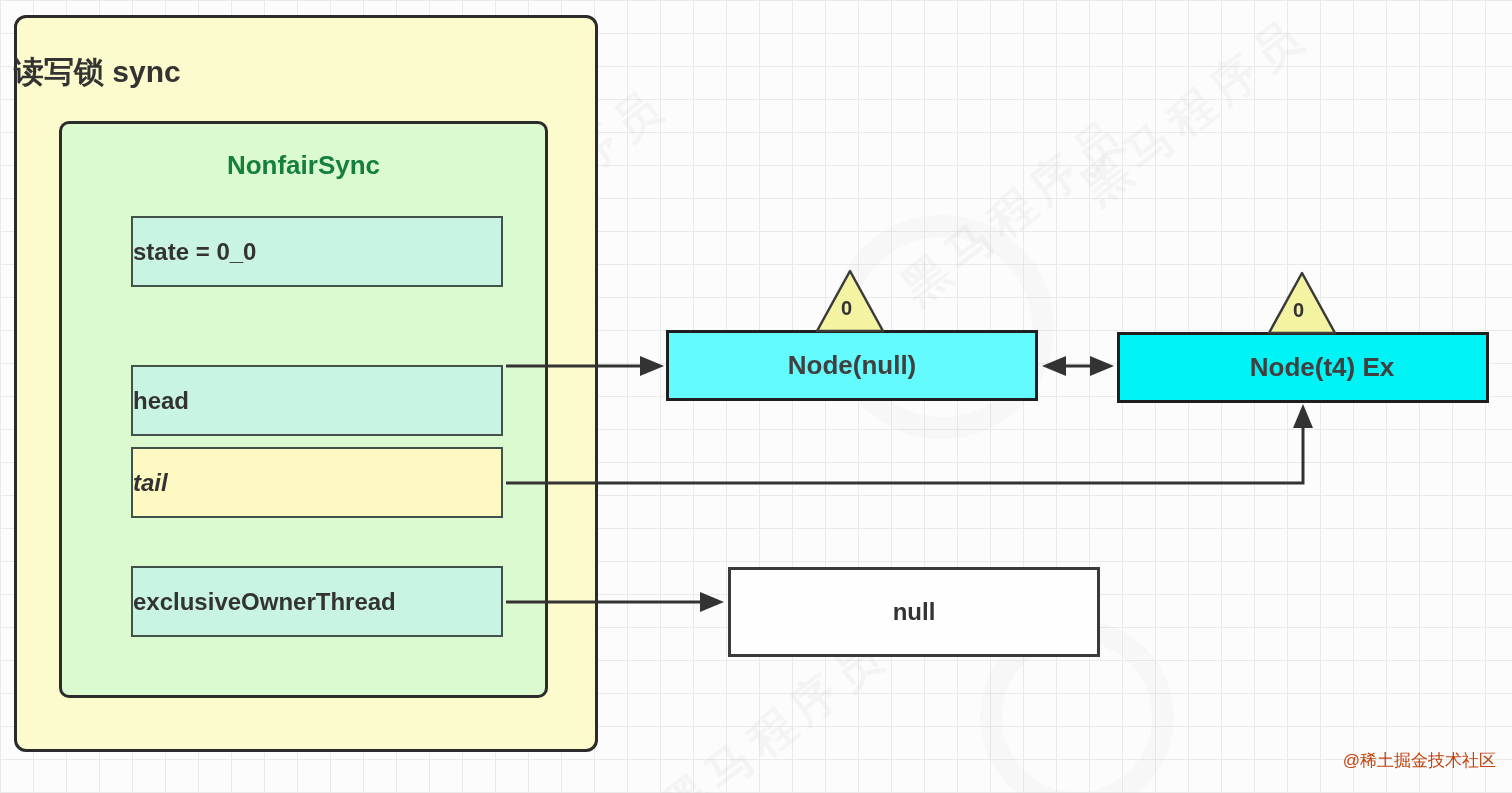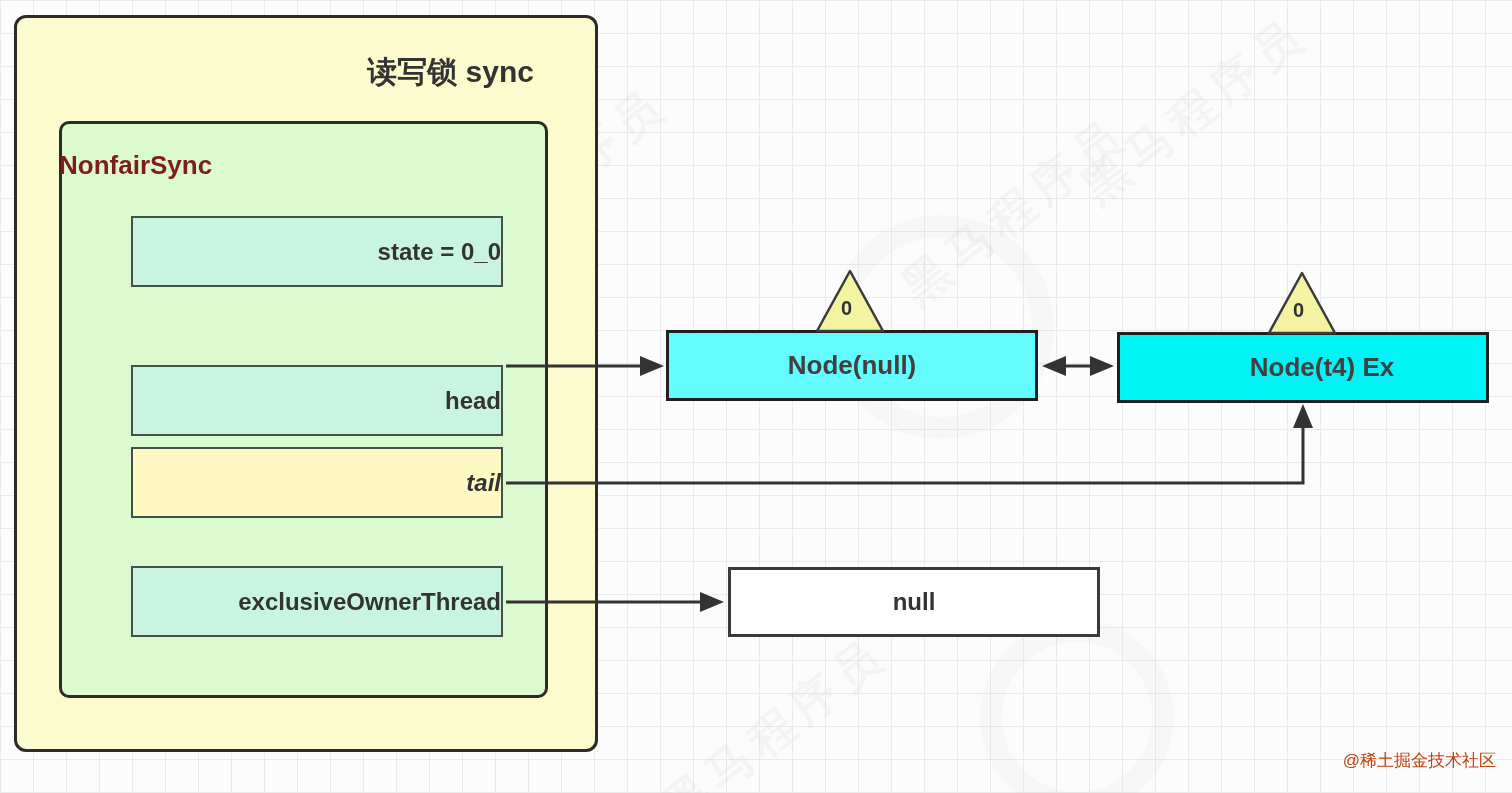--- a/index.html
+++ b/index.html
@@ -25,59 +25,59 @@
     opacity:0.05;z-index:0;
   }
 
   
   .outer-box{
     left:14px;top:15px;width:584px;height:737px;
     background:#fbfbcd;border:3px solid #2b2b2b;border-radius:12px;
     z-index:1;
   }
   .outer-title{
-    left:14px;top:52px;width:520px;text-align:right;
+    left:14px;top:52px;width:520px;text-align:left;
     font-size:30px;font-weight:bold;color:#333;z-index:1;
   }
 
   
   .inner-box{
     left:59px;top:121px;width:489px;height:577px;
     background:#dcfacf;border:3px solid #2b2b2b;border-radius:10px;
     z-index:1;
   }
   .inner-title{
-    left:59px;top:150px;width:569px;text-align:left;
-    font-size:26px;font-weight:bold;color:#7f1d1d;z-index:1;
+    left:59px;top:150px;width:489px;text-align:center;
+    font-size:26px;font-weight:bold;color:#15803d;z-index:1;
   }
 
   
   .field{
     left:131px;width:372px;height:71px;
     background:#c9f4e2;border:2px solid #41524a;
-    display:flex;align-items:center;justify-content:flex-end;
+    display:flex;align-items:center;justify-content:flex-start;
     font-size:24px;font-weight:bold;color:#333;z-index:1;
   }
   .field-state{top:216px;}
   .field-head{top:330px;}
   .field-tail{top:447px;}
   .field-excl{top:566px;}
 
   
   .node{
     height:71px;width:372px;border:3px solid #1f1f1f;
     display:flex;align-items:center;justify-content:center;
     font-size:26px;font-weight:bold;color:#404040;z-index:1;
   }
   .node-null{left:666px;top:330px;background:#63fbfd;}
   .node-t4{left:1117px;top:332px;background:#00f4f6;}
 
   
   .null-box{
-    left:728px;top:567px;width:372px;height:70px;
+    left:728px;top:567px;width:372px;height:90px;
     background:#fefefe;border:3px solid #3a3a3a;
     display:flex;align-items:center;justify-content:center;
     font-size:24px;font-weight:bold;color:#333;z-index:1;
   }
 
   
   #overlay{position:absolute;left:0;top:0;z-index:2;pointer-events:none;}
 
   
   .badge{

